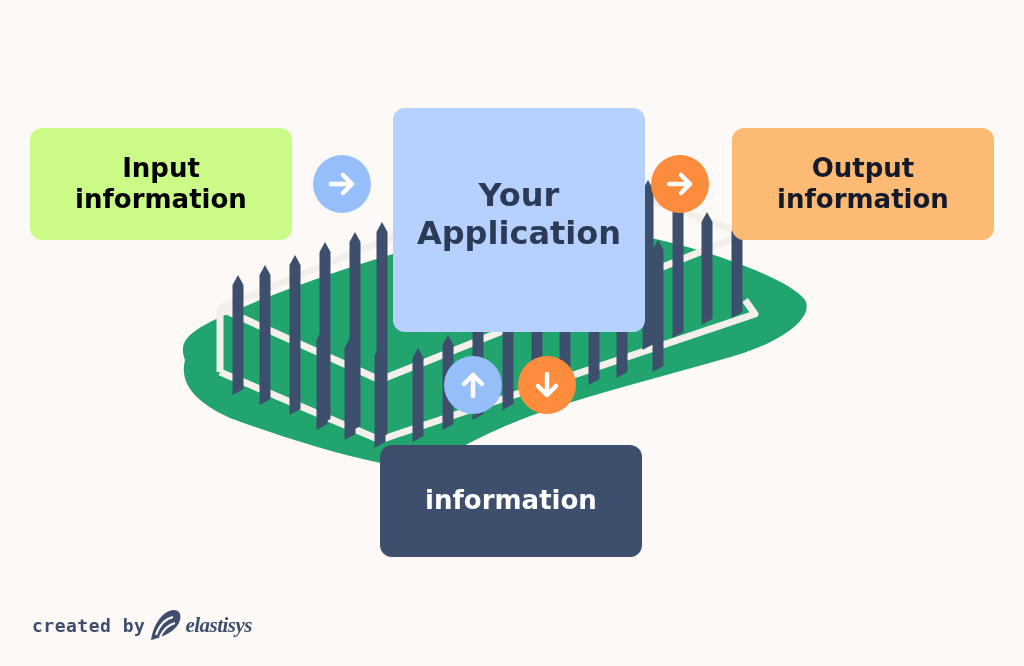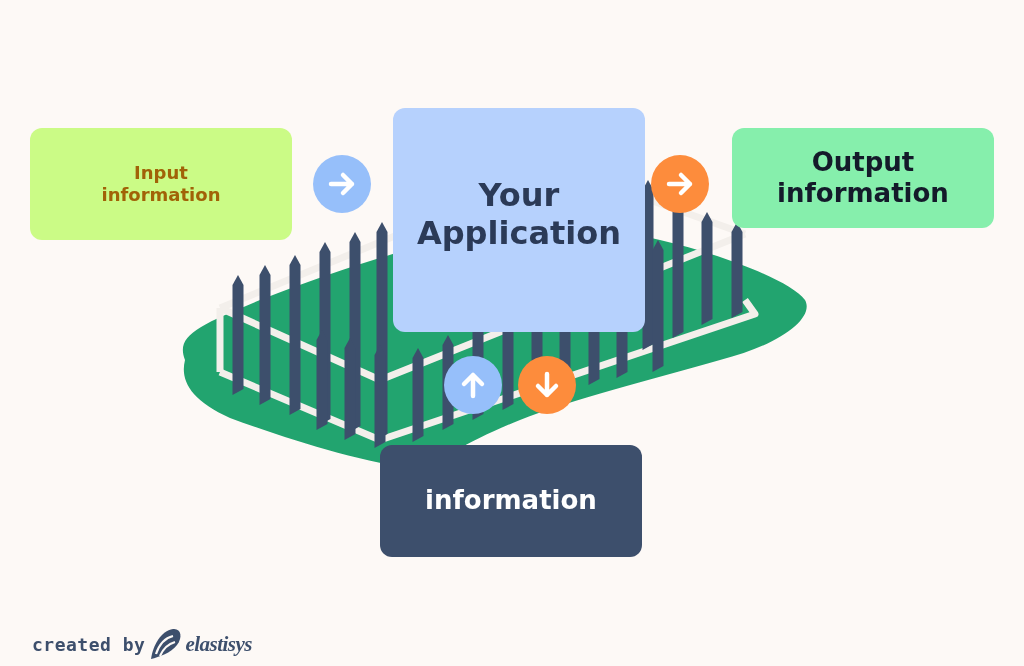--- a/index.html
+++ b/index.html
@@ -13,36 +13,35 @@
   .box {
     position: absolute;
     border-radius: 12px;
     display: flex; align-items: center; justify-content: center;
     text-align: center;
     font-weight: bold;
     line-height: 1.2;
     font-family: "DejaVu Sans", sans-serif;
   }
   .box span { display: block; }
-  #input-box { left: 30px; top: 128px; width: 262px; height: 112px; background: #cbfb86; color: #a16207; font-size: 18px; }
-  #output-box { left: 732px; top: 128px; width: 262px; height: 100px; background: #86efac; color: #141a2a; font-size: 26px; }
+  #input-box { left: 30px; top: 128px; width: 262px; height: 112px; background: #cbfb86; color: #000000; font-size: 26px; }
+  #output-box { left: 732px; top: 128px; width: 262px; height: 112px; background: #fdba74; color: #141a2a; font-size: 26px; }
   #app-box { left: 393px; top: 108px; width: 252px; height: 224px; background: #b6d1fd; color: #2b3a57; font-size: 32px; z-index: 1; }
   #model-box { left: 380px; top: 445px; width: 262px; height: 112px; background: #3d4f6c; color: #ffffff; font-size: 26px; z-index: 5; }
   .circle {
     position: absolute; width: 58px; height: 58px; border-radius: 50%;
     display: flex; align-items: center; justify-content: center;
     z-index: 6;
   }
   .circle.blue { background: #96bffa; }
   .circle.orange { background: #fd8c3c; }
   #footer {
     position: absolute; left: 32px; top: 608px;
     display: flex; align-items: center; gap: 2px;
     color: #3d4f6c;
-    margin-top: 19px;
   }
   #created-by { font-family: "DejaVu Sans Mono", monospace; font-size: 18px; font-weight: bold; letter-spacing: 0.5px; }
   #brand-name { font-family: Liberation Serif, serif; font-style: italic; font-weight: bold; font-size: 21px; letter-spacing: -0.5px; }
 </style>
 </head>
 <body>
 
 <svg id="scene" width="1024" height="666" viewBox="0 0 1024 666">
 
   <path fill="#22a46f" d="M185,360 C175,335 200,325 260,300 C330,272 410,248 470,232 C540,214 600,225 660,240 C720,254 790,280 805,300 C815,318 780,345 720,360 C650,380 570,400 520,420 C470,440 440,460 420,470 C360,462 290,440 230,418 C190,400 180,380 185,360 Z"></path>

